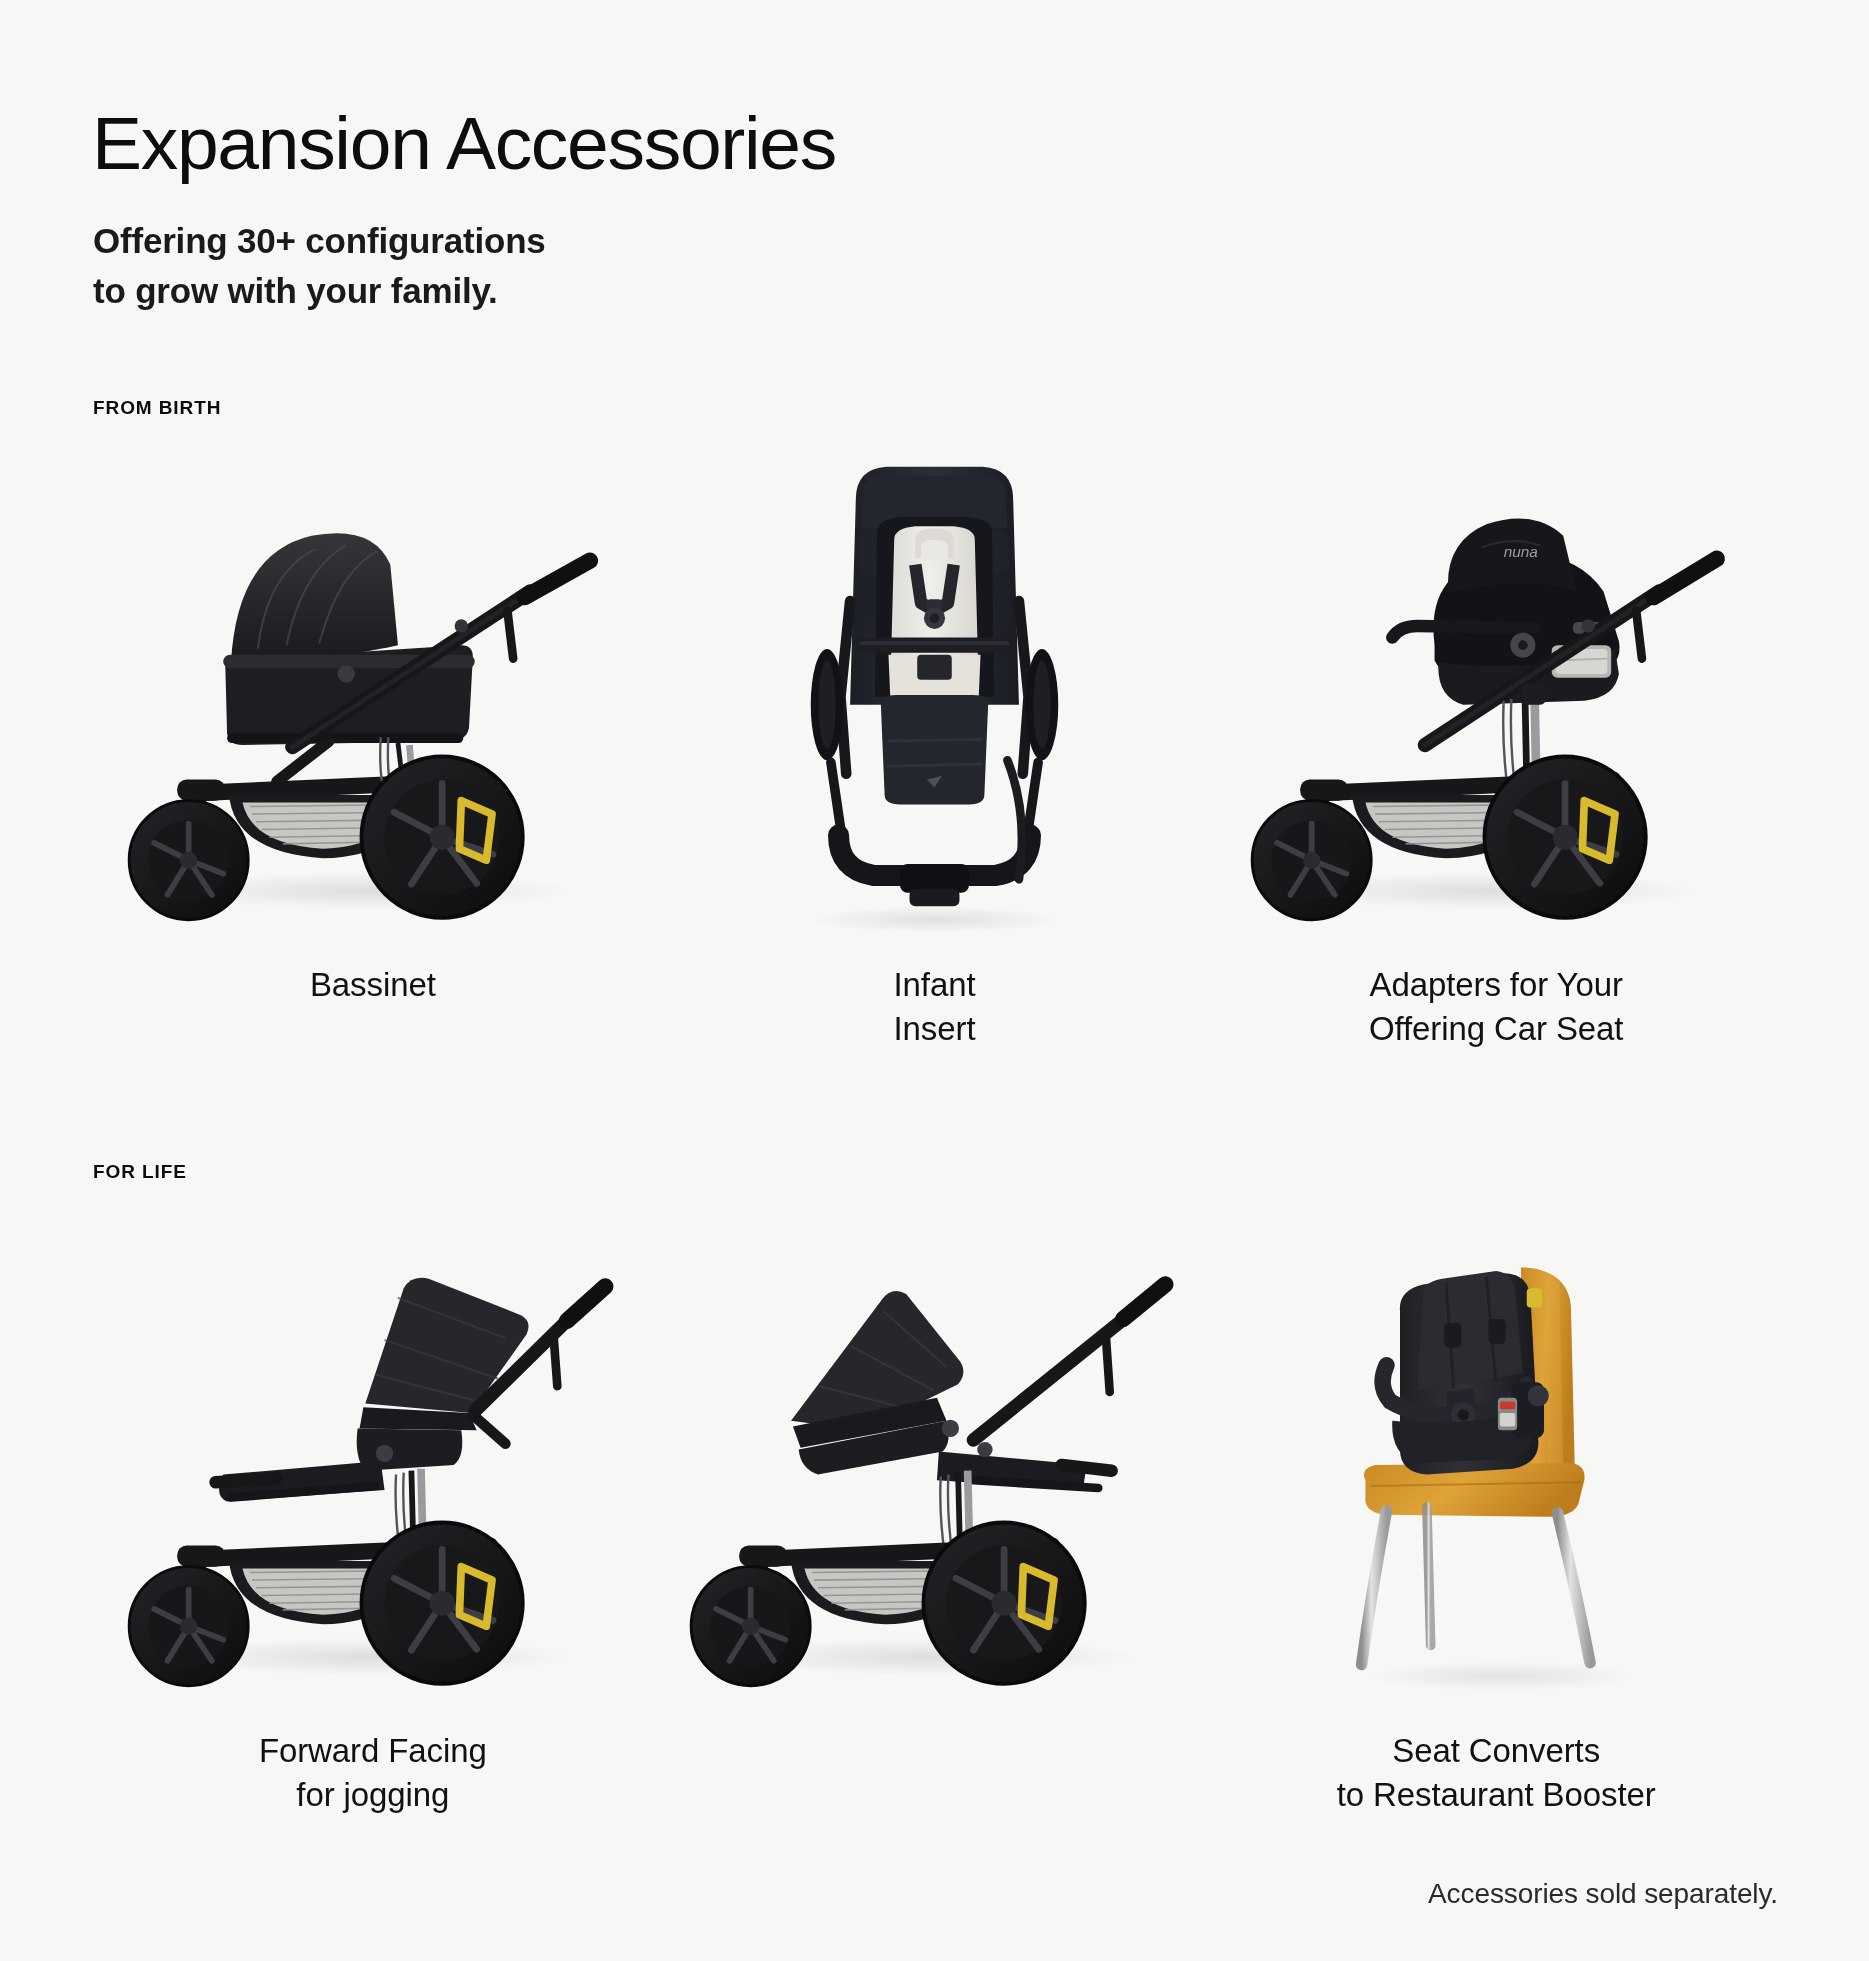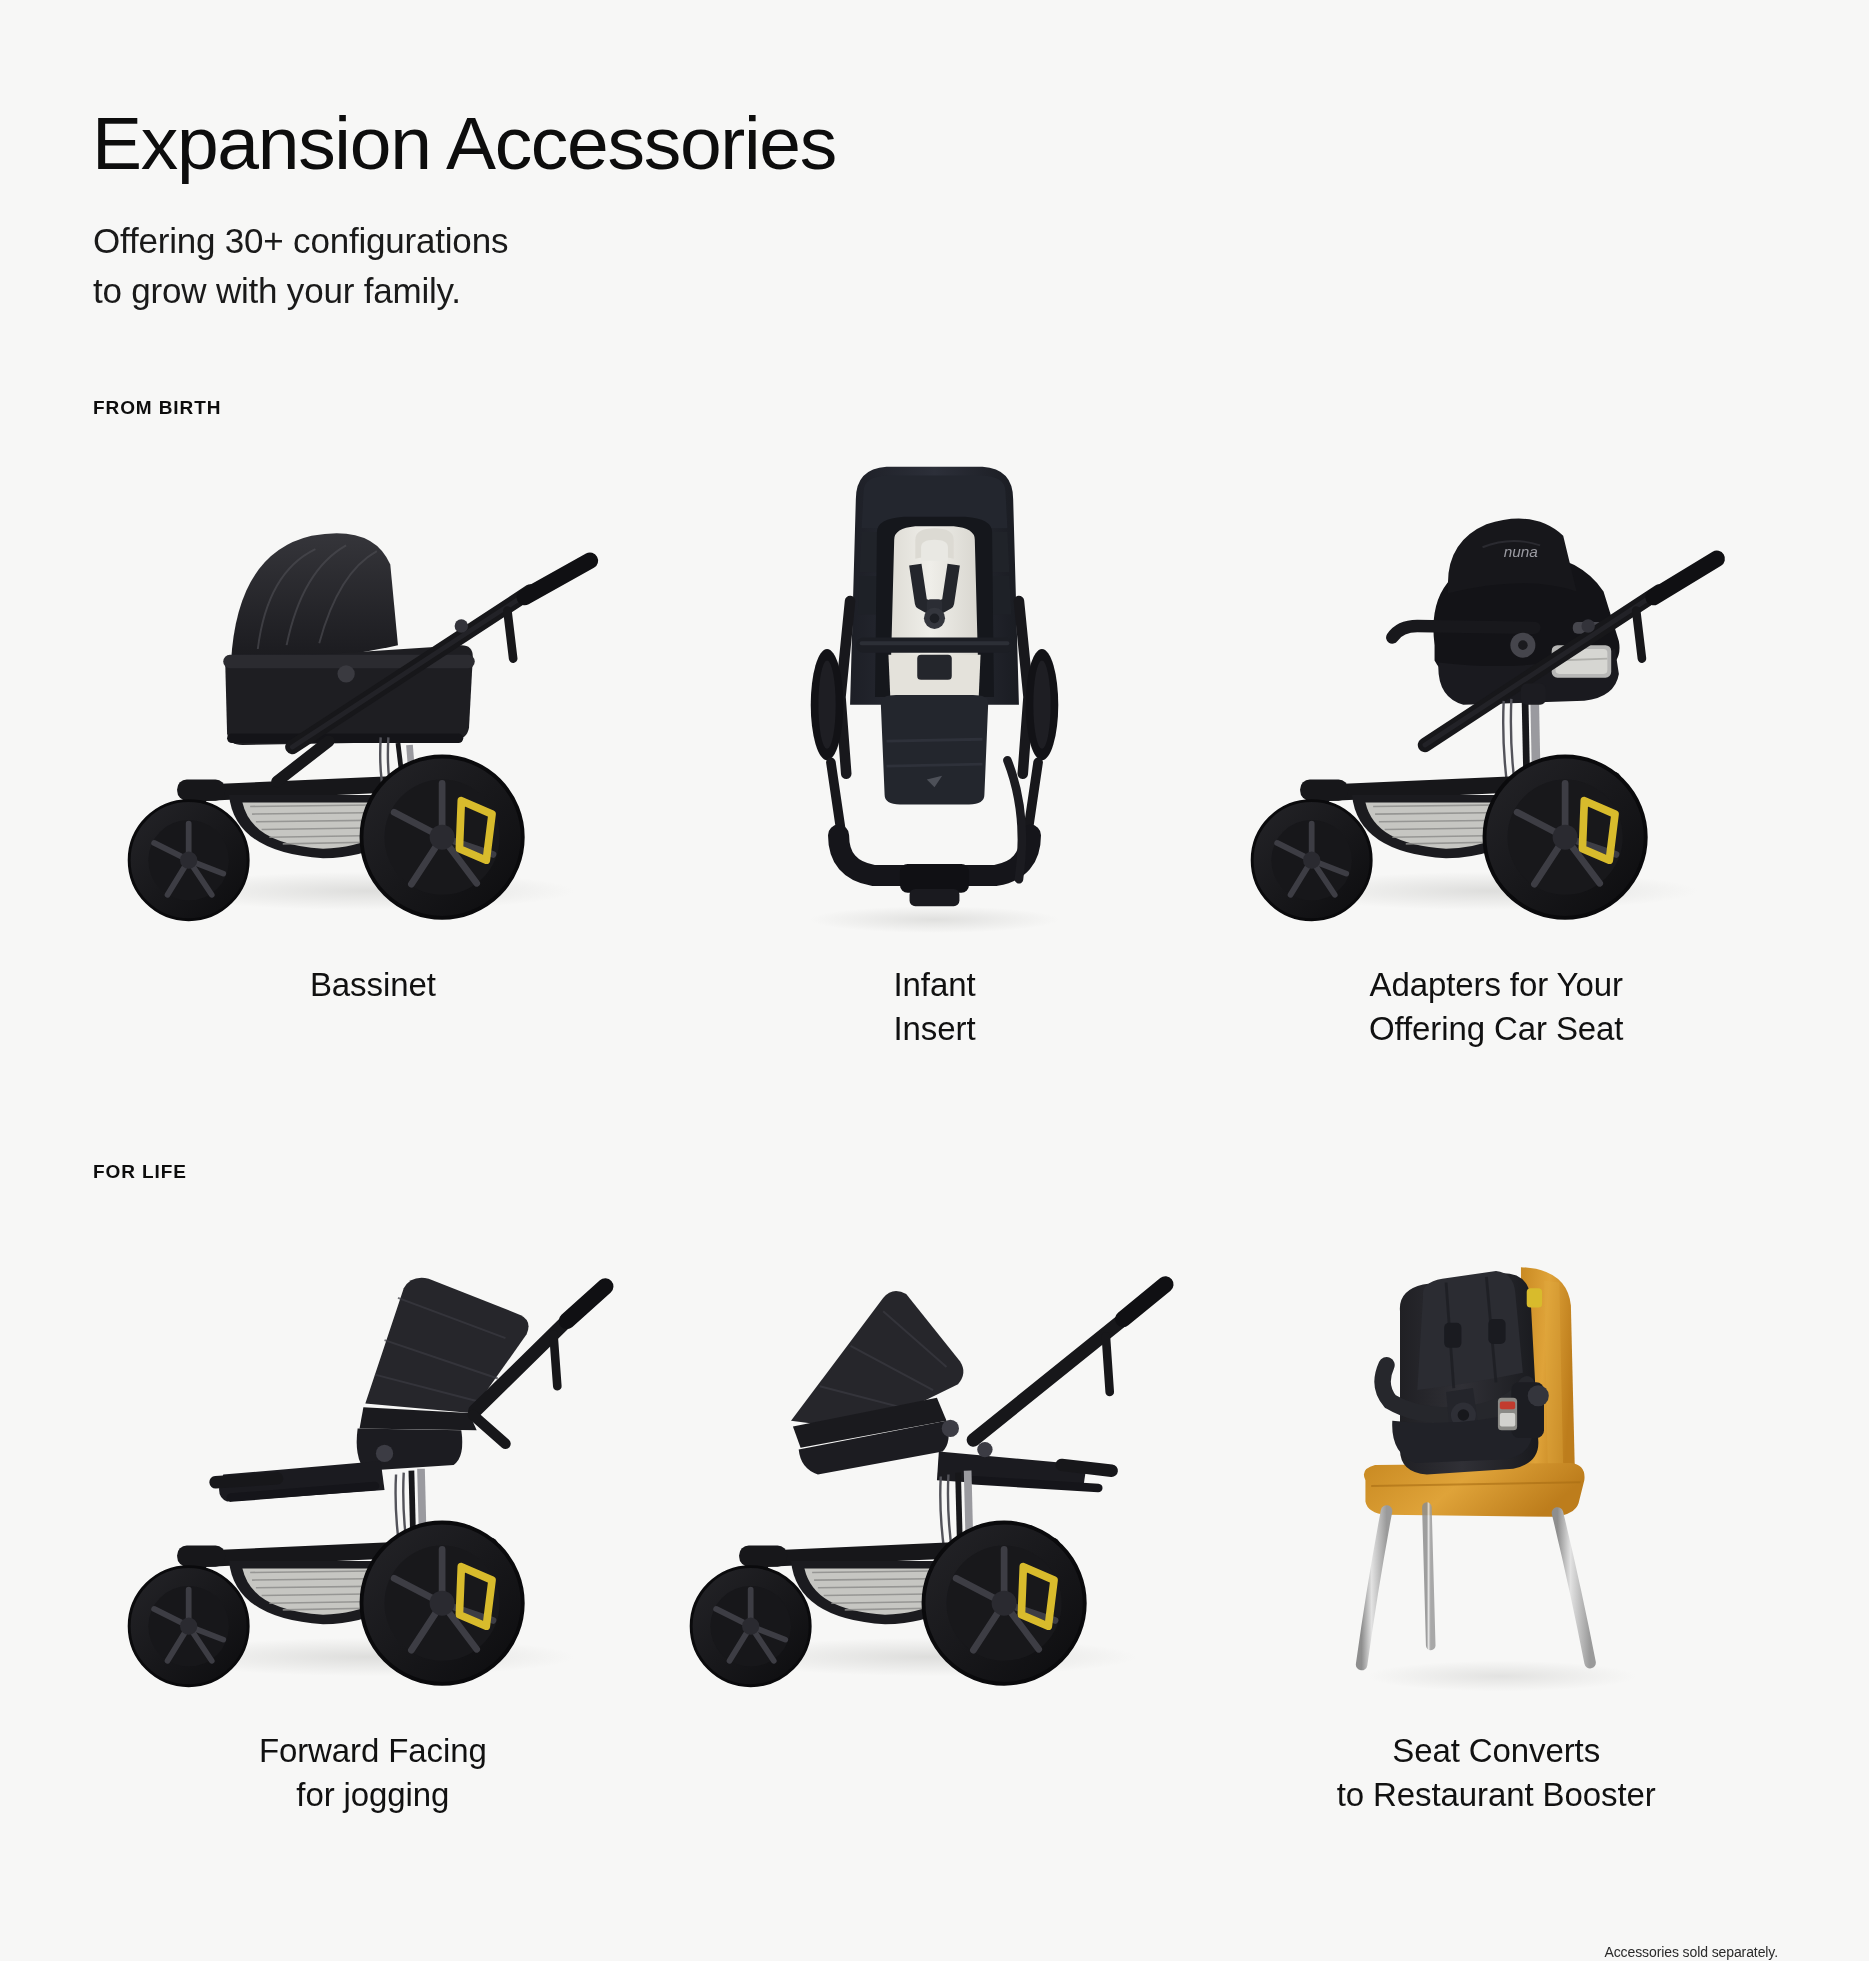--- a/index.html
+++ b/index.html
@@ -29,21 +29,21 @@
     letter-spacing: -1.3px;
     line-height: 1.0;
     color: #0d0d0d;
     white-space: nowrap;
   }
   .page-subtitle {
     position: absolute;
     left: 93px;
     top: 216px;
     font-size: 35px;
-    font-weight: 400;
+    font-weight: 700;
     line-height: 1.42;
     color: #1a1a1a;
     letter-spacing: -0.2px;
   }
   .section-label {
     position: absolute;
     left: 93px;
     font-size: 19px;
     font-weight: 700;
     letter-spacing: 0.9px;
@@ -80,22 +80,22 @@
     font-size: 33px;
     line-height: 1.34;
     font-weight: 400;
     color: #111111;
     text-align: center;
     letter-spacing: -0.1px;
   }
   .footnote {
     position: absolute;
     right: 92px;
-    top: 1944px;
-    font-size: 14px;
+    top: 1878px;
+    font-size: 28px;
     color: #2a2a2a;
     letter-spacing: -0.1px;
   }
 </style>
 </head>
 <body>
 
 <div class="page">
 
   <h1 class="page-title">Expansion Accessories</h1>

